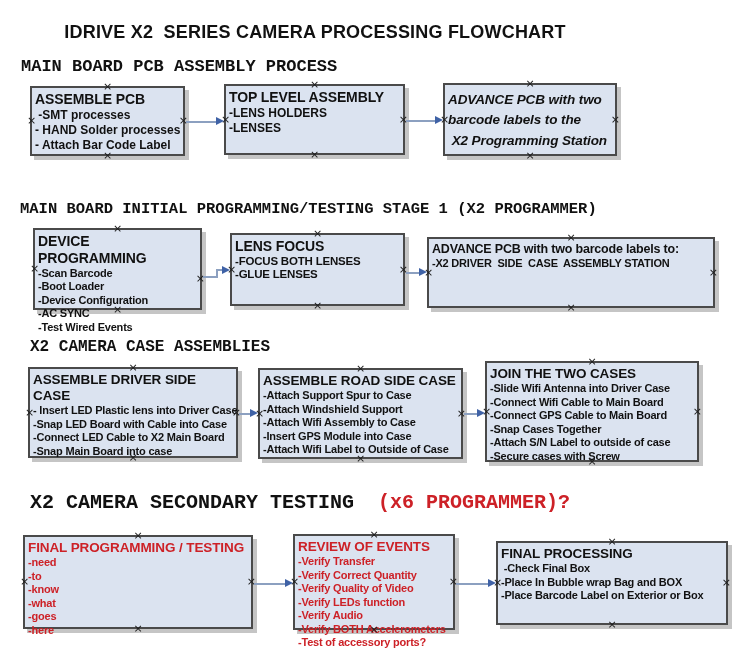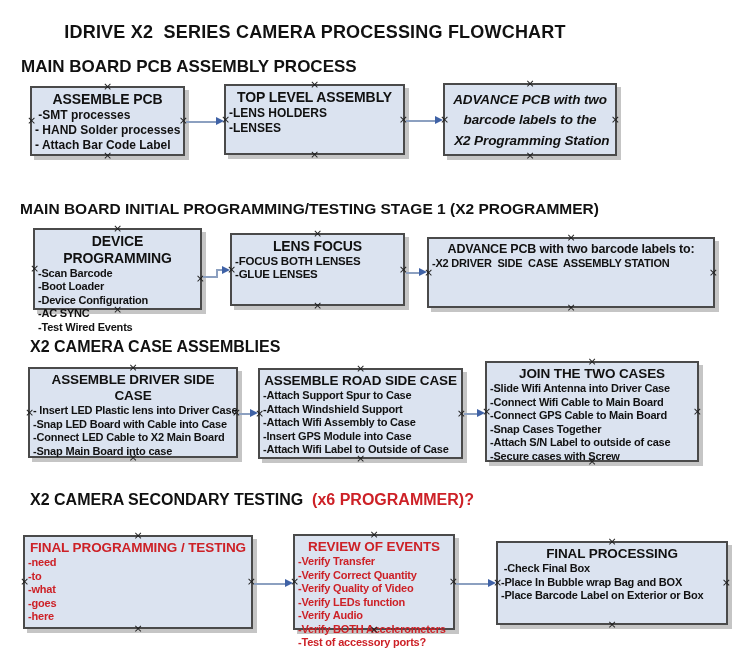--- a/index.html
+++ b/index.html
@@ -9,32 +9,32 @@
   html,body{margin:0;padding:0;background:#ffffff;}
   #stage{
     position:relative;width:747px;height:662px;background:#ffffff;overflow:hidden;
     font-family:"Liberation Sans",sans-serif;color:var(--text);
   }
   .doc-title{
     position:absolute;left:0;top:22px;width:630px;text-align:center;
     font-size:18px;font-weight:bold;letter-spacing:.2px;white-space:pre;
   }
   .sec-heading{
-    position:absolute;font-weight:bold;white-space:pre;
+    position:absolute;font-weight:bold;white-space:pre;font-family:Liberation Mono, monospace;
   }
   .sec-heading .red{color:var(--red);}
   .box{
     position:absolute;box-sizing:border-box;background:var(--box-fill);
     border:2px solid var(--box-border);
     box-shadow:4px 4px 0 rgba(150,150,150,.55);
     padding:2px 3px;
   }
   .box-title{
     font-weight:bold;font-size:13.5px;line-height:1.2;white-space:pre-wrap;
-    letter-spacing:-.1px;padding-top:1px;text-align:center;
+    letter-spacing:-.1px;padding-top:1px;
   }
   .box-item{
     font-size:11px;line-height:13.5px;letter-spacing:-.2px;white-space:pre;font-weight:bold;
   }
   .row-a .box-item{font-size:12px;line-height:15px;letter-spacing:0;}
   .red-box .box-title,.red-box .box-item{color:var(--red);}
   .handle{
     position:absolute;font-size:11px;line-height:10px;color:#1c1c1c;
     font-family:"DejaVu Sans",sans-serif;pointer-events:none;
   }
@@ -189,30 +189,31 @@
 
   <div class="arrow" style="left:239px;top:409px;width:19px;">
     <div class="line"></div>
     <div class="head"></div>
   </div>
   <div class="arrow" style="left:464px;top:409px;width:21px;">
     <div class="line"></div>
     <div class="head"></div>
   </div>
 
-  <div class="sec-heading" style="left:30px;top:491px;font-size:16px;"><span>X2 CAMERA SECONDARY TESTING </span><span class="red"> (x6 PROGRAMMER)?</span></div>
+  <div class="sec-heading" style="left:30px;top:491px;font-size:20px;"><span>X2 CAMERA SECONDARY TESTING </span><span class="red"> (x6 PROGRAMMER)?</span></div>
 
   <div class="box red-box" style="left:23px;top:535px;width:230px;height:94px;">
     <span class="handle h-top">×</span>
     <span class="handle h-bottom">×</span>
     <span class="handle h-left">×</span>
     <span class="handle h-right">×</span>
     <div class="box-title">FINAL PROGRAMMING / TESTING</div>
     <div class="box-item">-need</div>
     <div class="box-item">-to</div>
+    <div class="box-item">-know</div>
     <div class="box-item">-what</div>
     <div class="box-item">-goes</div>
     <div class="box-item">-here</div>
   </div>
 
   <div class="box red-box" style="left:293px;top:534px;width:162px;height:96px;">
     <span class="handle h-top">×</span>
     <span class="handle h-bottom">×</span>
     <span class="handle h-left">×</span>
     <span class="handle h-right">×</span>

